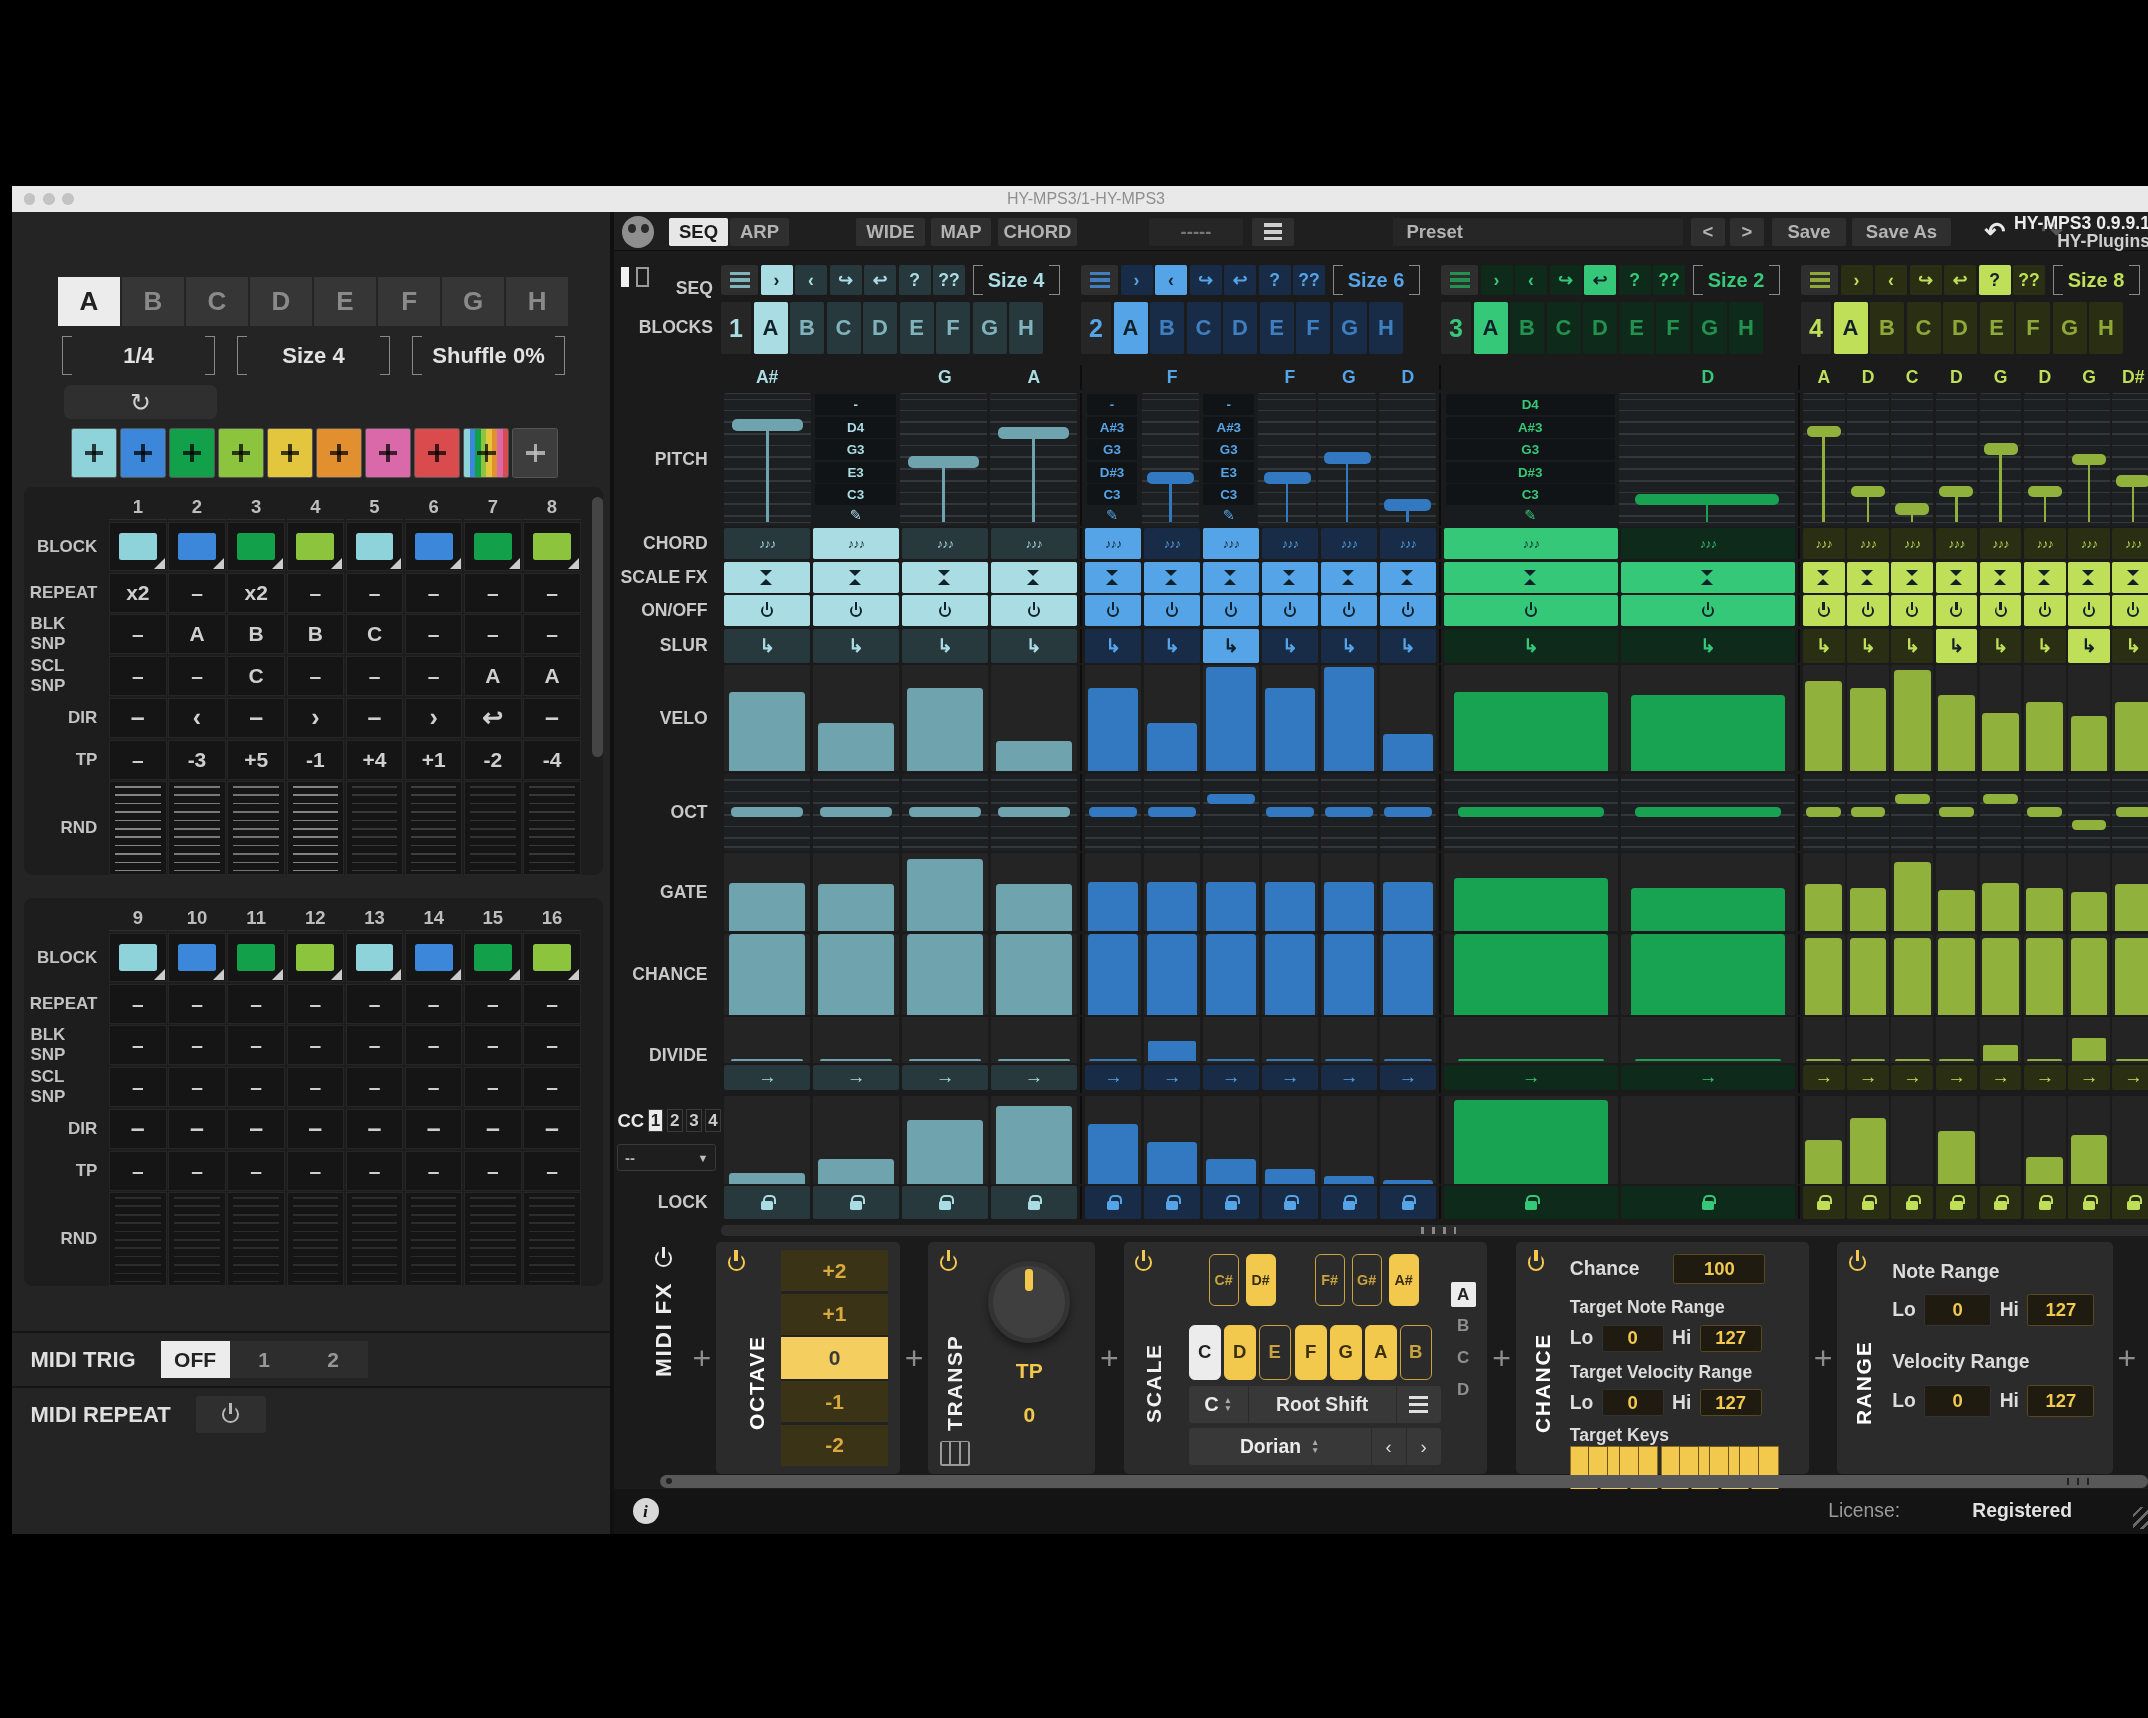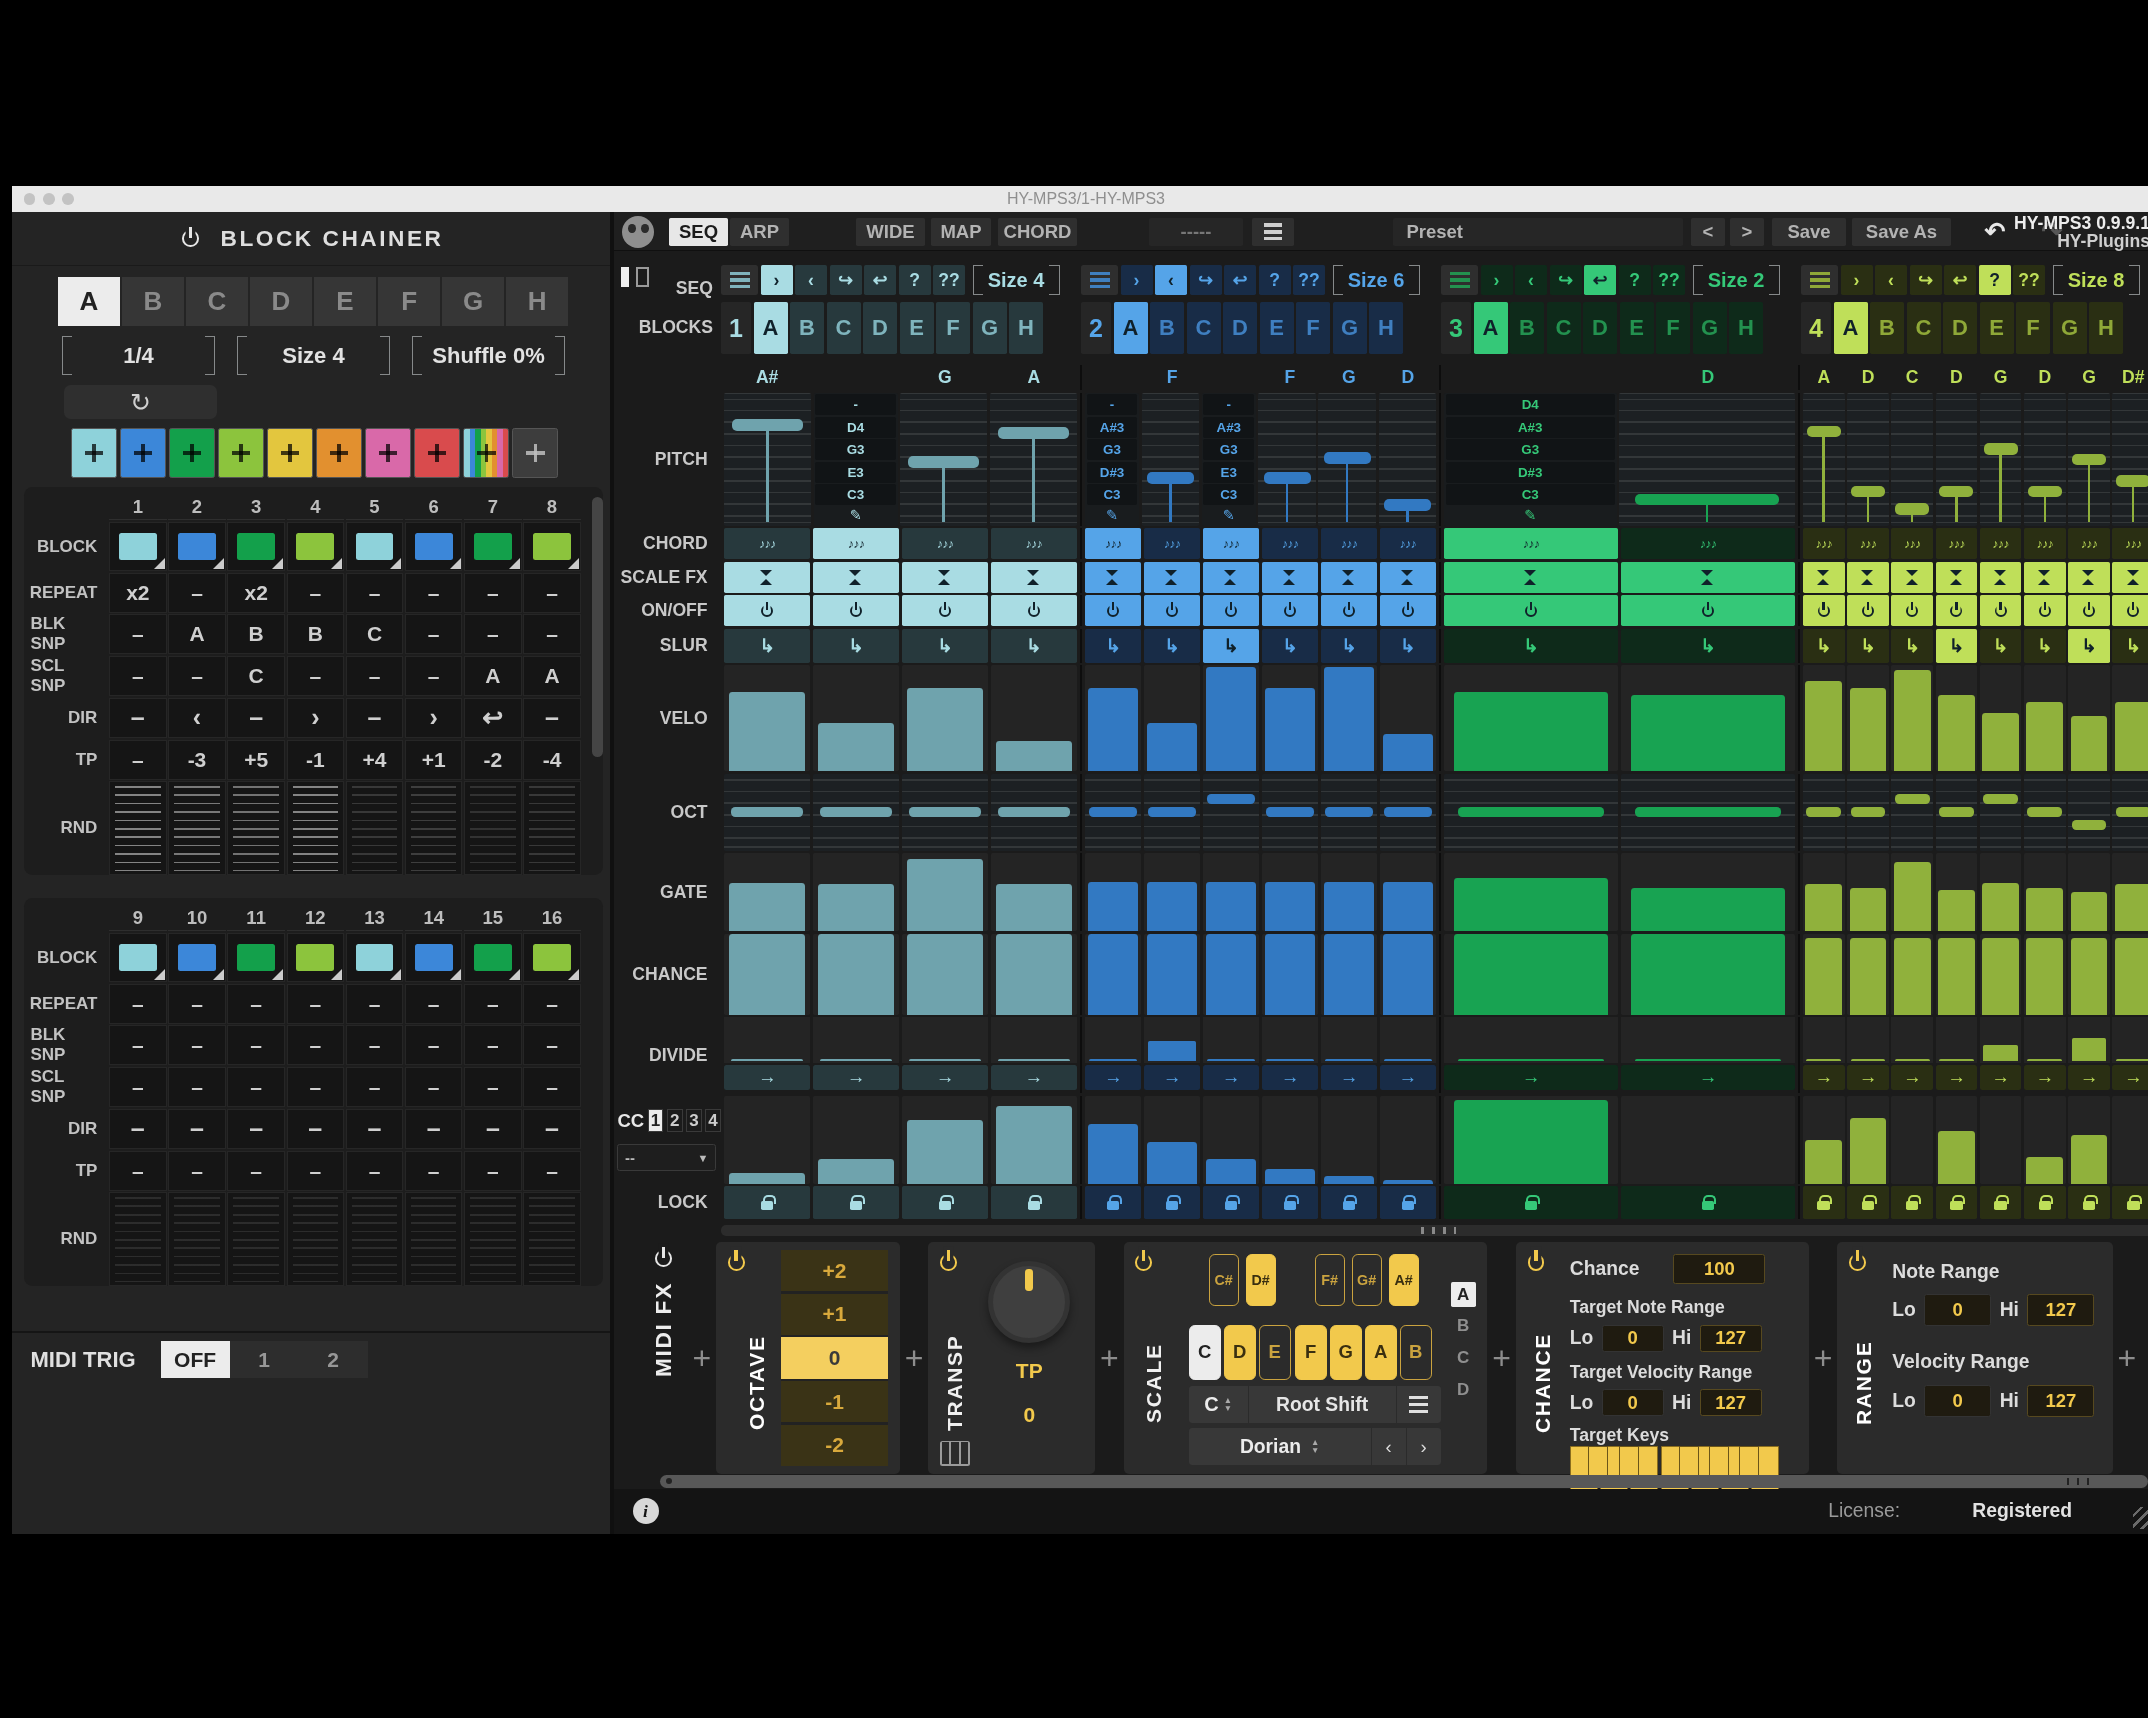--- a/index.html
+++ b/index.html
@@ -210,24 +210,20 @@
  <div id="window">
   <div id="titlebar">
     <div class="traffic"></div>
     <div class="traffic"></div>
     <div class="traffic"></div>
     <div id="win-title">HY-MPS3/1-HY-MPS3</div>
   </div>
   <div id="plugin">
 
     <div id="leftpanel">
-      <div id="bc-header">
-        <span class="pwr" style="color:#e6e6e6;--pbg:#242424;"></span>
-        <span id="bc-title">BLOCK CHAINER</span>
-      </div>
       <div id="bc-tabs">
             <div class="bctab on">A</div>
             <div class="bctab">B</div>
             <div class="bctab">C</div>
             <div class="bctab">D</div>
             <div class="bctab">E</div>
             <div class="bctab">F</div>
             <div class="bctab">G</div>
             <div class="bctab">H</div>
           </div>
@@ -516,20 +512,26 @@
           </div>
 
       <div class="midirow" style="top:1119px;height:55px;">
         <span class="midilabel">MIDI TRIG</span>
         <div class="seg" id="miditrig-seg">
               <div class="segbtn on">OFF</div>
               <div class="segbtn">1</div>
               <div class="segbtn">2</div>
             </div>
       </div>
+      <div class="midirow" style="top:1174px;height:55px;">
+        <span class="midilabel">MIDI REPEAT</span>
+        <div class="pwrbtn" style="margin-left:25px;">
+          <span class="pwr" style="--pbg:#2f2f2f;"></span>
+        </div>
+      </div>
     </div>
 
     <div id="rightarea">
       <div id="menubar">
         <div id="logo"></div>
         <div class="mitem on" style="left:55px;width:59px;">SEQ</div>
         <div class="mitem" style="left:116px;width:59px;">ARP</div>
         <div class="mitem" style="left:242px;width:69px;">WIDE</div>
         <div class="mitem" style="left:317px;width:60px;">MAP</div>
         <div class="mitem" style="left:384px;width:79px;">CHORD</div>

